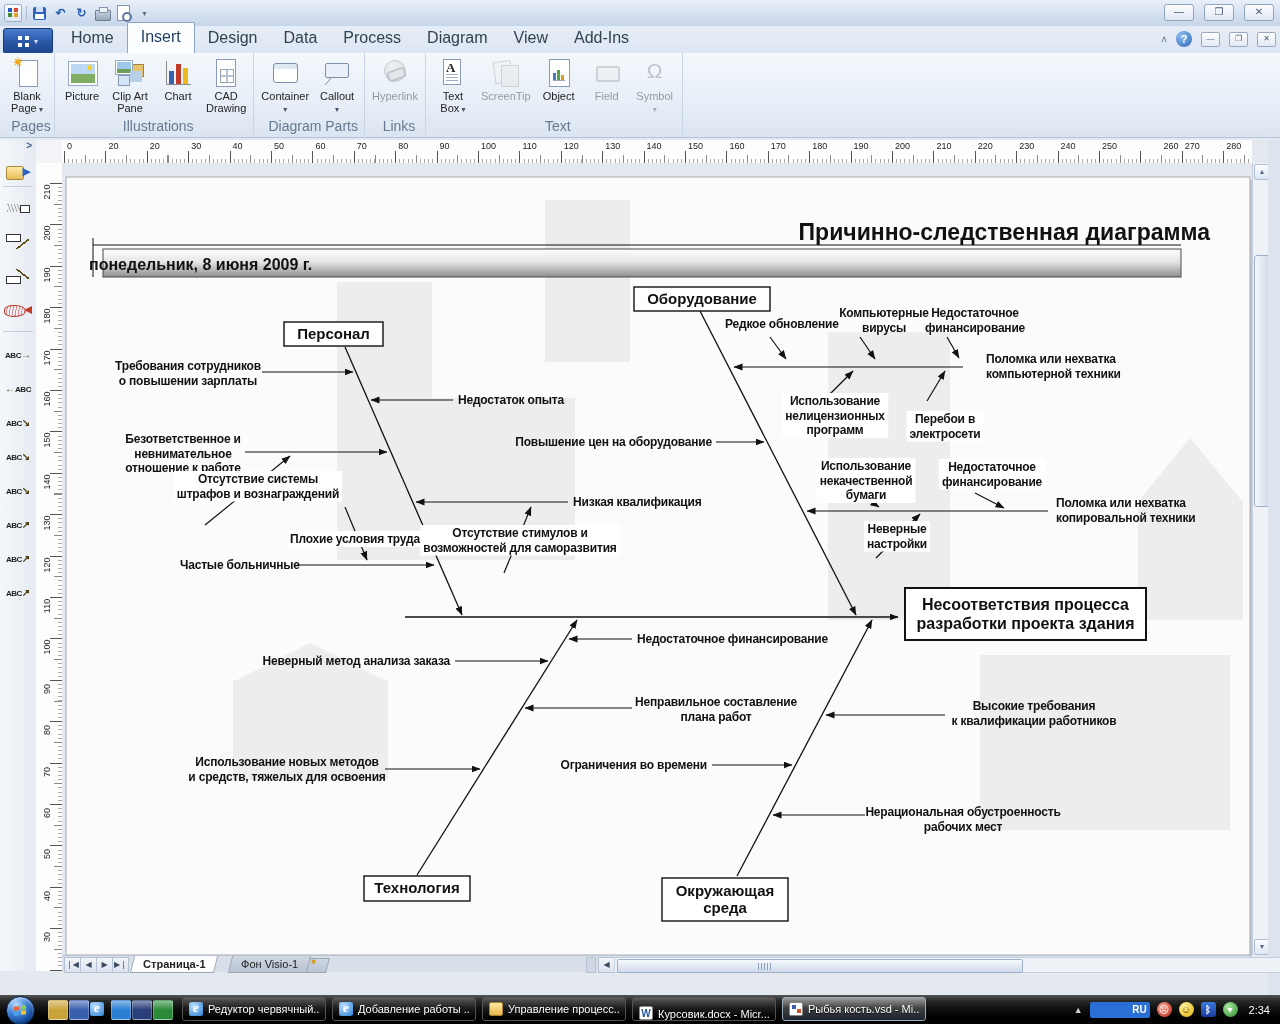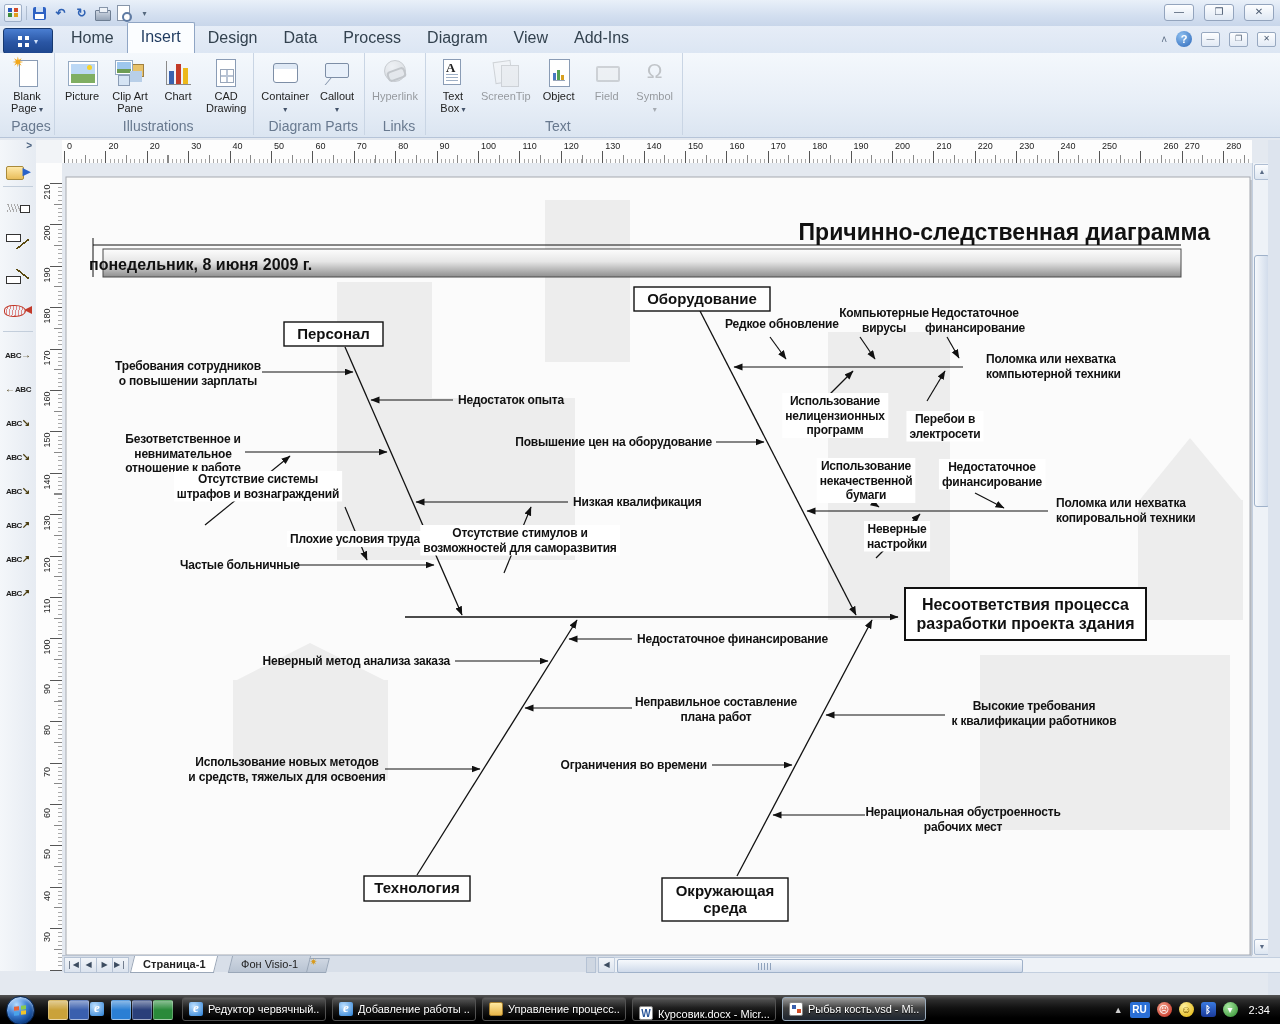--- a/index.html
+++ b/index.html
@@ -150,21 +150,21 @@
   .tbtn span{color:#fff;font-size:11px;white-space:nowrap;overflow:hidden;text-shadow:0 1px 1px #000;}
   .tico{flex:0 0 14px;width:14px;height:14px;border-radius:2px;position:relative;}
   .tico.ie{background:radial-gradient(circle at 35% 30%,#bfe0ff,#2a7fd4);}
   .tico.ie::before{content:"e";position:absolute;left:0;right:0;top:-2px;text-align:center;color:#fff;font-size:13px;font-style:italic;font-weight:bold;font-family:"Liberation Serif",serif;}
   .tico.folder{background:linear-gradient(#ffe9a0,#e8b64a);border:1px solid #a9812f;box-sizing:border-box;}
   .tico.word{background:#fff;border:1px solid #888;box-sizing:border-box;}
   .tico.word::before{content:"W";position:absolute;left:0;right:0;top:1px;text-align:center;color:#2b579a;font-size:10px;font-weight:bold;}
   .tico.visio{background:#fff;border:1px solid #888;box-sizing:border-box;}
   .tico.visio::before{content:"";position:absolute;left:2px;top:2px;width:4px;height:4px;background:#3a5fae;box-shadow:5px 4px 0 #d4502a;}
   .tray{position:absolute;right:0;top:0;height:29px;display:flex;align-items:center;gap:7px;padding-right:10px;}
-  .rubadge{width:20px;height:16px;background:#2a6fd6;color:#fff;font-size:10px;font-weight:bold;text-align:center;line-height:16px;border-radius:2px;}
+  .rubadge{width:20px;height:16px;background:#2a6fd6;color:#fff;font-size:10px;font-weight:bold;text-align:center;line-height:16px;border-radius:2px;padding-left:40px;}
   .traychev{color:#cfcfcf;font-size:9px;}
   .tdot{width:15px;height:15px;border-radius:50%;text-align:center;line-height:15px;font-size:10px;color:#fff;}
   .clock{color:#fff;font-size:11px;margin-left:4px;text-shadow:0 1px 1px #000;}
 </style>
 </head>
 <body>
 
 <div id="app">
 
   <div class="titlebar">

